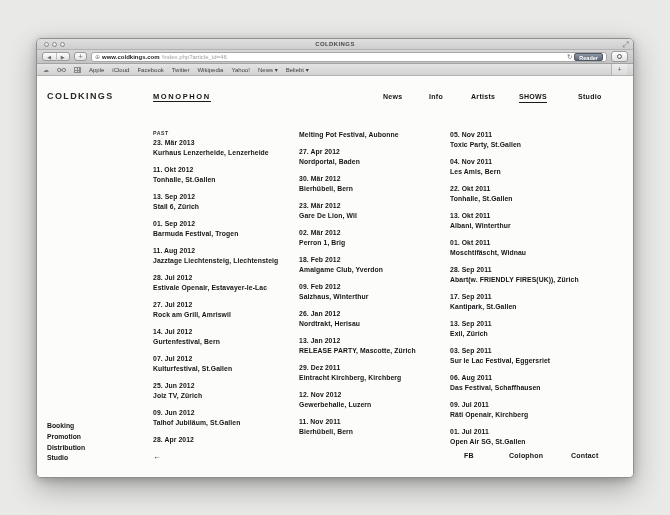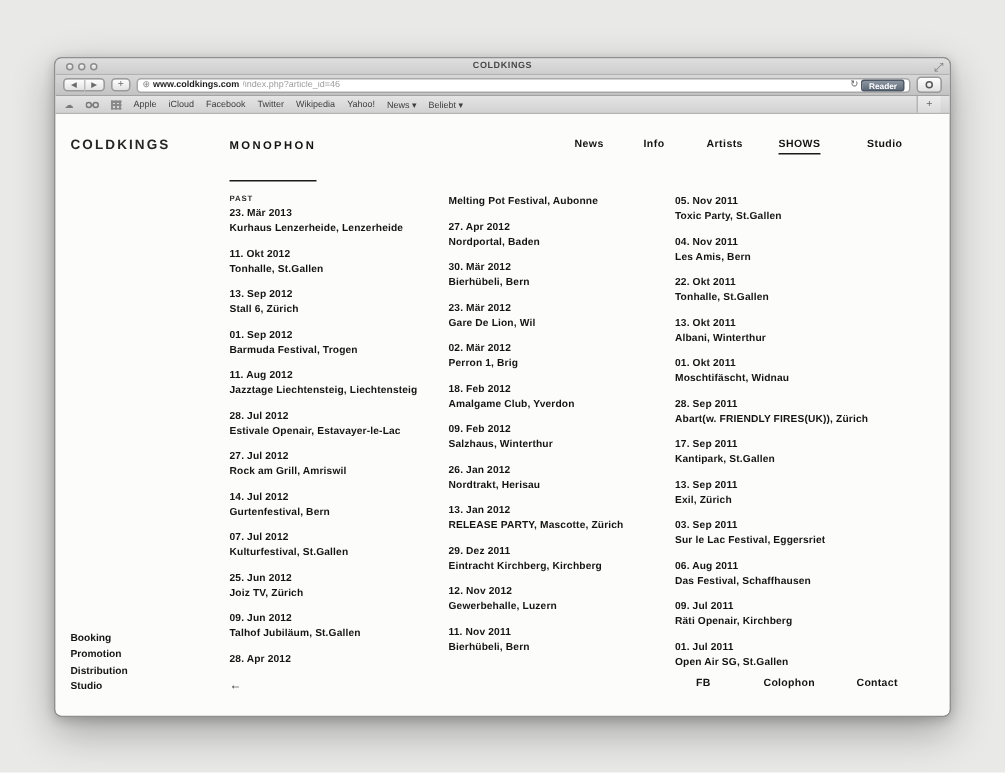--- a/index.html
+++ b/index.html
@@ -41,21 +41,21 @@
   .gridglyph{width:7px;height:6px;background:
       repeating-linear-gradient(to right,#8a8a8a 0 1.4px,transparent 1.4px 2.6px),
       repeating-linear-gradient(to bottom,#8a8a8a 0 1.4px,transparent 1.4px 2.6px)}
   .bmitem{white-space:nowrap}
   .newtab{margin-left:auto;width:16px;height:11px;border-left:1px solid #b5b5b5;display:flex;align-items:center;
           justify-content:center;color:#666;font-size:7px;background:linear-gradient(#ededed,#dbdbdb)}
   
   .page{position:relative;height:402px;background:#fcfcfb;color:#141414}
   .brand{position:absolute;left:10px;top:15px;font-size:9px;font-weight:700;letter-spacing:1.4px;color:#262626}
   .artist{position:absolute;left:116px;top:16px;font-size:7.5px;font-weight:700;letter-spacing:1.6px;
-          border-bottom:1px solid #1a1a1a;padding-bottom:19px}
+          border-bottom:1px solid #1a1a1a;padding-bottom:0}
   .nav span{position:absolute;top:17px;font-size:7px;font-weight:700;letter-spacing:.3px;white-space:nowrap}
   .n0{left:346px}.n1{left:392px}.n2{left:434px}
   .n3{left:482px;letter-spacing:1.2px;border-bottom:1px solid #1a1a1a;padding-bottom:1.5px}
   .n4{left:541px}
   .col{position:absolute;white-space:nowrap}
   .c1{left:116px;top:52px}.c2{left:262px;top:54px}.c3{left:413px;top:54px}
   .past{font-size:5.2px;font-weight:700;letter-spacing:.6px;line-height:10px;color:#2e2e2e}
   .show{margin-bottom:7px}
   .show div{font-size:6.8px;font-weight:700;line-height:10px;letter-spacing:.1px}
   .backarrow{display:block;font-size:8px;font-weight:700;line-height:10px}

